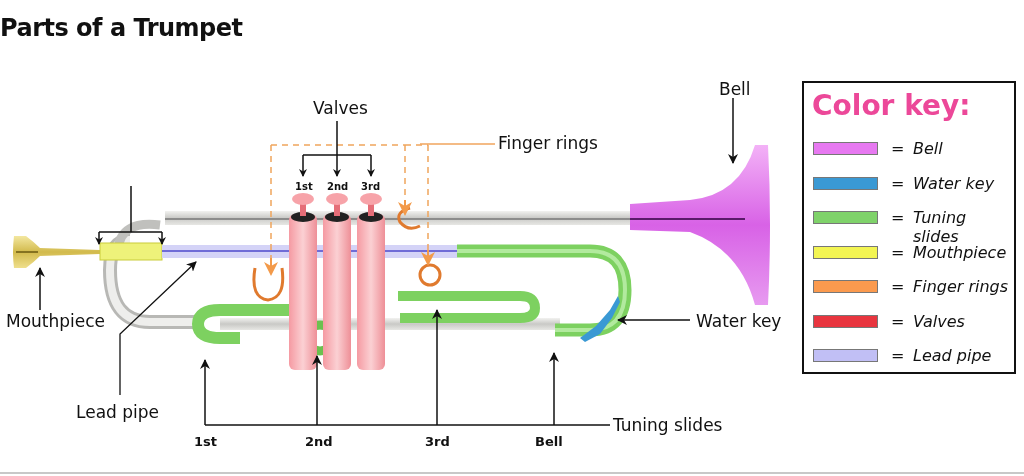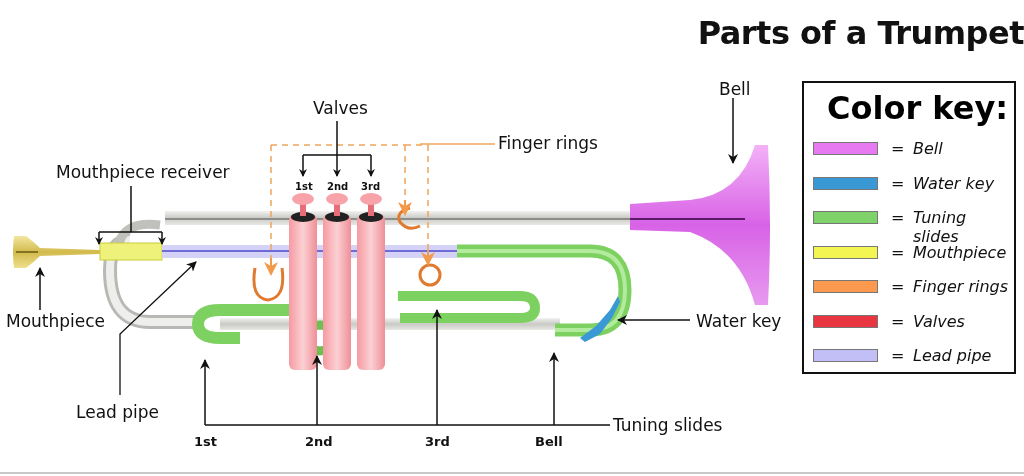--- a/index.html
+++ b/index.html
@@ -1,23 +1,23 @@
 <!DOCTYPE html>
 <html><head>
 <meta charset="utf-8">
 <style>
   html, body { margin:0; padding:0; background:#ffffff; }
   body { width:1024px; height:476px; position:relative; overflow:hidden; font-family:"DejaVu Sans", sans-serif; }
   #stage { position:absolute; left:0; top:0; width:1024px; height:476px; }
-  .title { position:absolute; left:0; width:1024px; top:14px; text-align:right; font-weight:bold; font-size:32px; color:#111; letter-spacing:-0.5px; }
+  .title { position:absolute; left:0; width:1024px; top:14px; text-align:left; font-weight:bold; font-size:24px; color:#111; letter-spacing:-0.5px; }
   .lbl { position:absolute; font-size:17px; color:#111; white-space:nowrap; }
   .lbl-b { position:absolute; font-size:13px; font-weight:bold; color:#111; white-space:nowrap; }
   .lbl-s { position:absolute; font-size:10px; font-weight:bold; color:#111; white-space:nowrap; }
   #key { position:absolute; left:802px; top:81px; width:214px; height:293px; border:2px solid #111; background:#fff; box-sizing:border-box; }
-  #key .k-title { position:absolute; left:23px; top:6px; font-size:32px; font-weight:bold; color:#000000; }
+  #key .k-title { position:absolute; left:8px; top:6px; font-size:28px; font-weight:bold; color:#ec4899; }
   .k-row { position:absolute; left:9px; height:20px; width:200px; }
   .k-sw { position:absolute; left:0; top:3px; width:65px; height:13px; border:1px solid #777; box-sizing:border-box; }
   .k-eq { position:absolute; left:78px; top:0; font-size:16px; font-style:italic; color:#111; }
   .k-txt { position:absolute; left:100px; top:0; font-size:16px; font-style:italic; color:#111; }
   .bottom-line { position:absolute; left:0; top:472px; width:1024px; height:2px; background:#c8c8c8; }
 </style>
 </head>
 <body>
 
 <div id="stage">
@@ -160,21 +160,20 @@
       <line x1="437" y1="425" x2="437" y2="310" marker-end="url(#ah)"></line>
       <line x1="554" y1="425" x2="554" y2="353" marker-end="url(#ah)"></line>
     </g>
   </svg>
 
   <div class="lbl" style="left:313px;top:98px">Valves</div>
   <div class="lbl-s" style="left:295px;top:181px">1st</div>
   <div class="lbl-s" style="left:327px;top:181px">2nd</div>
   <div class="lbl-s" style="left:361px;top:181px">3rd</div>
   <div class="lbl" style="left:498px;top:133px">Finger rings</div>
-  <div class="lbl" style="left:56px;top:162px">Mouthpiece receiver</div>
   <div class="lbl" style="left:6px;top:311px">Mouthpiece</div>
   <div class="lbl" style="left:76px;top:402px">Lead pipe</div>
   <div class="lbl" style="left:719px;top:79px">Bell</div>
   <div class="lbl" style="left:696px;top:311px">Water key</div>
   <div class="lbl" style="left:613px;top:415px">Tuning slides</div>
   <div class="lbl-b" style="left:194px;top:434px">1st</div>
   <div class="lbl-b" style="left:305px;top:434px">2nd</div>
   <div class="lbl-b" style="left:425px;top:434px">3rd</div>
   <div class="lbl-b" style="left:535px;top:434px">Bell</div>
 

